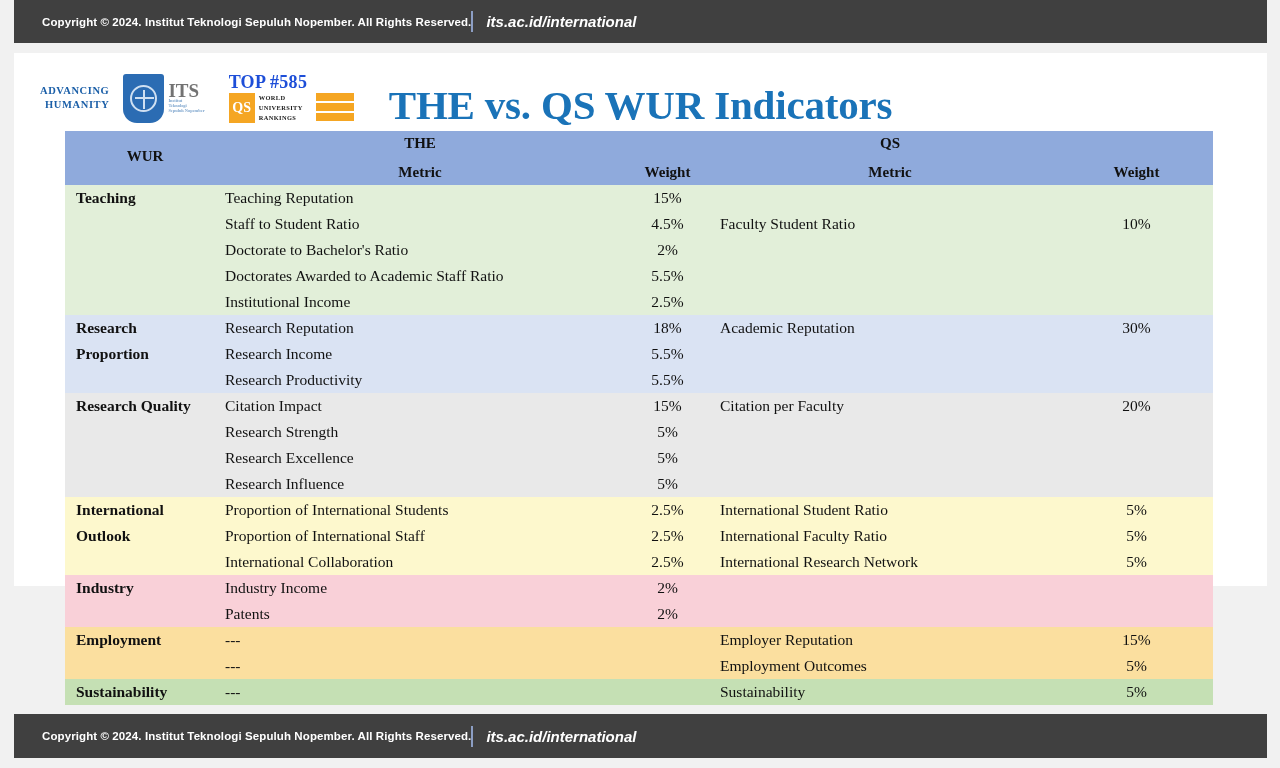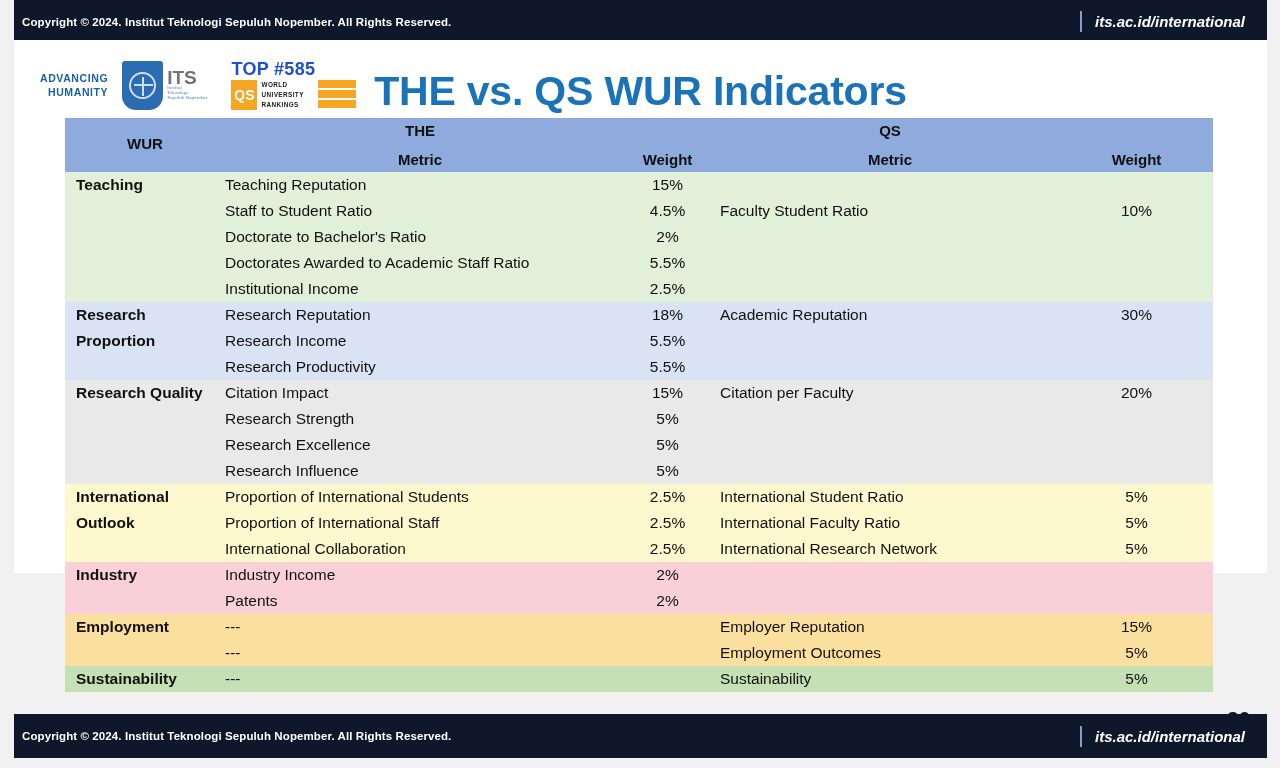--- a/index.html
+++ b/index.html
@@ -9,25 +9,24 @@
     font-family: "Liberation Sans", sans-serif;
     overflow: hidden;
   }
 
   
   .bar {
     position: absolute;
     left: 14px;
     width: 1253px;
     height: 43px;
-    background: #0f172a;
+    background: #404040;
     display: flex;
     align-items: center;
-    justify-content: space-between;
-    padding: 0 22px 0 8px;
+    padding: 0 22px 0 28px;
   }
   .bar.top    { top: 0px; }
   .bar.bottom { top: 714px; height: 44px; }
   .bar-copyright {
     color: #ffffff;
     font-size: 11.5px;
     font-weight: 600;
     letter-spacing: .1px;
     white-space: nowrap;
   }
@@ -41,23 +40,24 @@
     color: #ffffff;
     font-size: 15px;
     font-style: italic;
     font-weight: bold;
     white-space: nowrap;
   }
 
   
   .slide {
     position: absolute;
-    left: 14px; top: 40px;
+    left: 14px; top: 53px;
     width: 1253px; height: 533px;
     background: #ffffff;
+    font-family: Liberation Serif, serif;
   }
 
   
   .logos {
     position: absolute;
     left: 26px; top: 20px;
     display: flex; align-items: center; gap: 14px;
   }
   .advancing {
     color: #1b5fa8;

